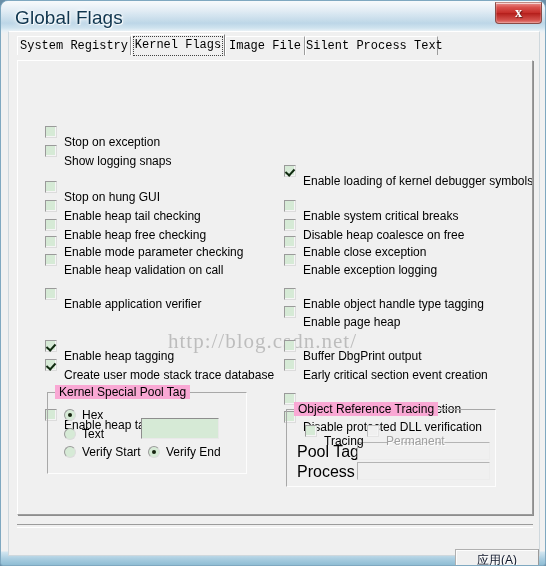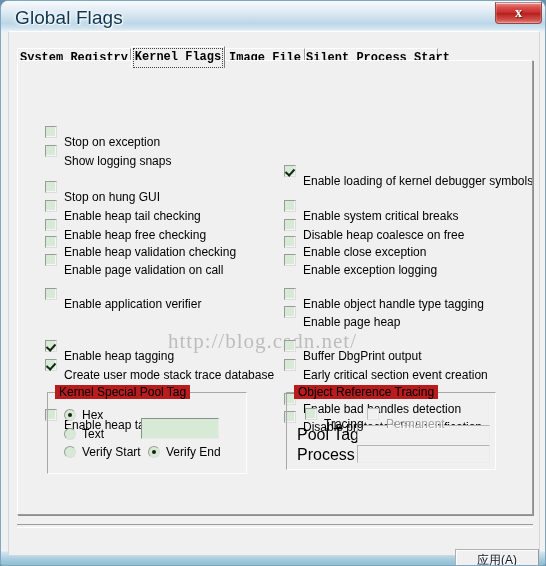--- a/index.html
+++ b/index.html
@@ -88,22 +88,22 @@
     width: 532px; height: 525px;
     background: #f0f0f0;
     border: 1px solid #cfd8dd;
     border-top: 1px solid #ffffff;
     box-sizing: border-box;
   }
 
   
   #tabstrip {
     position: absolute;
-    left: 8px; top: 14px;
-    width: 516px; height: 22px; font-weight: bold;
+    left: 8px; top: 2px;
+    width: 516px; height: 22px;
   }
   .tab {
     position: absolute;
     top: 2px;
     height: 19px;
     box-sizing: border-box;
     background: #f0f0f0;
     border-left: 1px solid #ffffff;
     border-top: 1px solid #ffffff;
     border-right: 1px solid #9c9c9c;
@@ -207,21 +207,21 @@
     box-sizing: border-box;
     border: 1px solid #a8a8a8;
     border-right-color: #fdfdfd;
     border-bottom-color: #fdfdfd;
     z-index: 4;
   }
   .groupbox > .gb-title {
     position: absolute;
     left: 7px; top: -8px;
     padding: 0 4px;
-    background: #b91c1c;
+    background: #f9a8d4;
     font-size: 12px;
     color: #000;
     line-height: 14px;
     white-space: nowrap;
     text-align: right;
   }
 
   
   .radio {
     position: absolute;
@@ -335,21 +335,21 @@
       <div class="glyph">x</div>
     </div>
   </div>
 
   <div id="client">
 
     <div id="tabstrip">
         <div class="tab" style="left: 0px; width: 114px;"><span>System Registry</span></div>
         <div class="tab selected" style="left: 114px; width: 94px;"><span>Kernel Flags</span><span class="focusring"></span></div>
         <div class="tab" style="left: 208px; width: 80px;"><span>Image File</span></div>
-        <div class="tab" style="left: 288px; width: 133px;"><span>Silent Process Start</span></div>
+        <div class="tab" style="left: 288px; width: 133px;"><span>Silent Process Text</span></div>
       </div>
 
     <div id="tabpanel">
       <div id="watermark">http://blog.csdn.net/</div>
       <div id="left-col">
           <div class="chk" style="left: 27px; top: 64px;">
             <span class="box"></span>
             <span class="lbl">Stop on exception</span>
           </div>
           <div class="chk" style="left: 27px; top: 83px;">
@@ -363,25 +363,25 @@
           <div class="chk" style="left: 27px; top: 138px;">
             <span class="box"></span>
             <span class="lbl">Enable heap tail checking</span>
           </div>
           <div class="chk" style="left: 27px; top: 157px;">
             <span class="box"></span>
             <span class="lbl">Enable heap free checking</span>
           </div>
           <div class="chk" style="left: 27px; top: 174px;">
             <span class="box"></span>
-            <span class="lbl">Enable heap validation checking</span>
+            <span class="lbl">Enable mode parameter checking</span>
           </div>
           <div class="chk" style="left: 27px; top: 192px;">
             <span class="box"></span>
-            <span class="lbl">Enable page validation on call</span>
+            <span class="lbl">Enable heap validation on call</span>
           </div>
           <div class="chk" style="left: 27px; top: 226px;">
             <span class="box"></span>
             <span class="lbl">Enable application verifier</span>
           </div>
           <div class="chk checked" style="left: 27px; top: 278px;">
             <span class="box"></span>
             <span class="lbl">Enable heap tagging</span>
           </div>
           <div class="chk checked" style="left: 27px; top: 297px;">
@@ -456,21 +456,21 @@
               <span class="lbl">Verify Start</span>
             </div>
             <div class="radio selected" style="left: 100px; top: 52px;">
               <span class="dot"></span>
               <span class="lbl">Verify End</span>
             </div>
           </div>
         <input class="field" id="pool-tag-input" type="text" style="left: 93px; top: 25px; width: 78px; height: 21px;" value="">
       </div>
 
-      <div class="groupbox" id="tracing-group" style="left:268px; top:331px; width:210px; height:78px;">
+      <div class="groupbox" id="tracing-group" style="left:268px; top:348px; width:210px; height:78px;">
         <div class="gb-title">Object Reference Tracing</div>
 
         <div class="chk" id="trace-enable" style="left:18px; top:14px;">
           <span class="box"></span>
           <span class="lbl">Tracing</span>
         </div>
 
         <div class="chk disabled" id="trace-permanent" style="left:80px; top:14px;">
           <span class="box"></span>
           <span class="lbl">Permanent</span>

